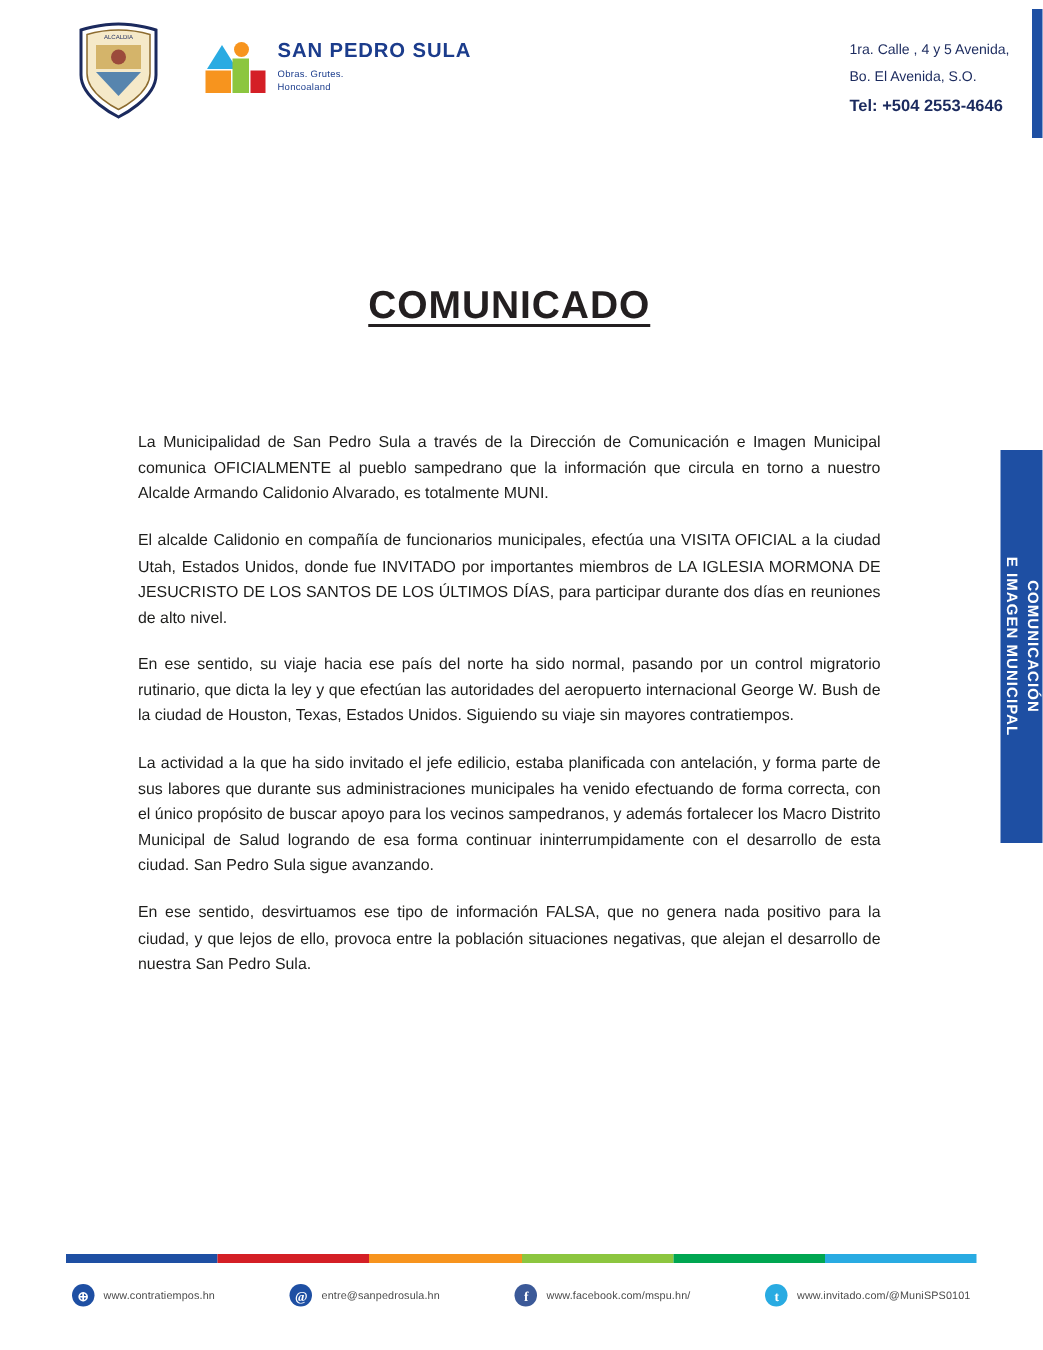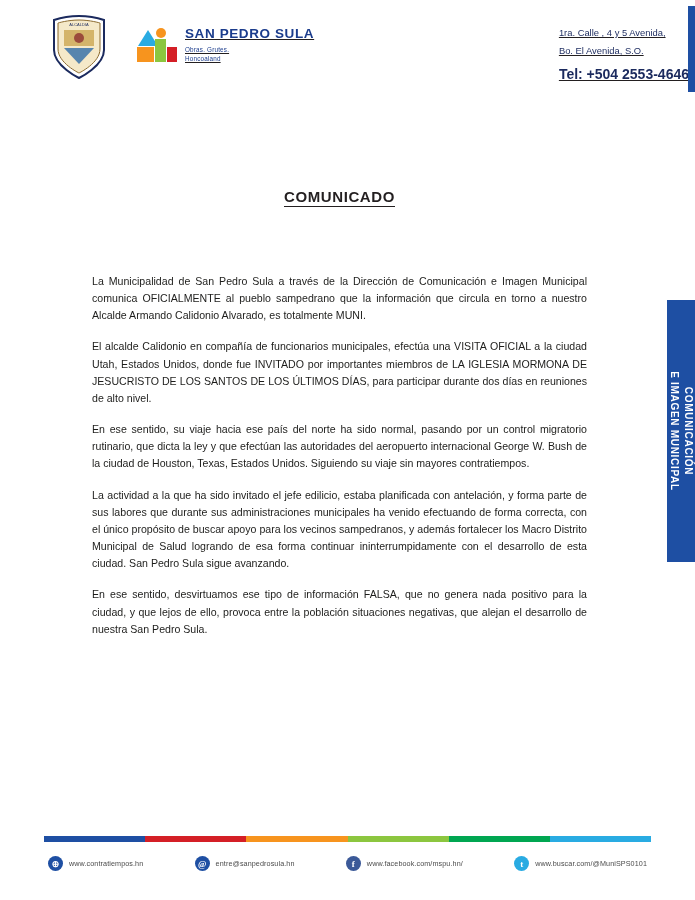--- a/index.html
+++ b/index.html
@@ -19,22 +19,21 @@
   
   .header {
     position: relative;
     height: 104px;
     padding: 0;
   }
   .header-inner {
     display: flex;
     align-items: flex-start;
     justify-content: space-between;
-    padding: 14px 2px 0 48px;
-    text-decoration: underline;
+    padding: 14px 18px 0 48px;
   }
   .logos {
     display: flex;
     align-items: flex-start;
     gap: 26px;
   }
   
   .crest {
     width: 62px;
     height: 66px;
@@ -77,21 +76,21 @@
   .contact {
     text-align: left;
     font-size: 9.4px;
     color: #1b2a5e;
     line-height: 1.95;
     padding-top: 10px;
     padding-right: 4px;
   }
   .contact .tel {
     font-weight: bold;
-    font-size: 14px;
+    font-size: 11px;
   }
 
   
   .header-accent {
     position: absolute;
     right: 0;
     top: 6px;
     width: 7px;
     height: 86px;
     background: #1e4fa3;
@@ -135,21 +134,21 @@
     font-weight: bold;
     color: rgba(190, 175, 140, 0.20);
     letter-spacing: 4px;
     white-space: nowrap;
     pointer-events: none;
     user-select: none;
     z-index: 0;
   }
   .title {
     text-align: center;
-    font-size: 15px;
+    font-size: 26px;
     font-weight: bold;
     letter-spacing: 0.6px;
     text-decoration: underline;
     text-underline-offset: 4px;
     margin-top: 84px;
     margin-bottom: 0;
     position: relative;
     z-index: 2;
   }
   .paras {
@@ -291,16 +290,16 @@
     <div class="flink">
       <span class="circ" style="background: rgb(30, 79, 163);">@</span>
       <span class="txt">entre@sanpedrosula.hn</span>
     </div>
     <div class="flink">
       <span class="circ" style="background: rgb(59, 89, 152);">f</span>
       <span class="txt">www.facebook.com/mspu.hn/</span>
     </div>
     <div class="flink">
       <span class="circ" style="background: rgb(41, 171, 226);">t</span>
-      <span class="txt">www.buscar.com/@MuniSPS0101</span>
+      <span class="txt">www.invitado.com/@MuniSPS0101</span>
     </div>
   </div>
 </div>
 
 </body></html>

